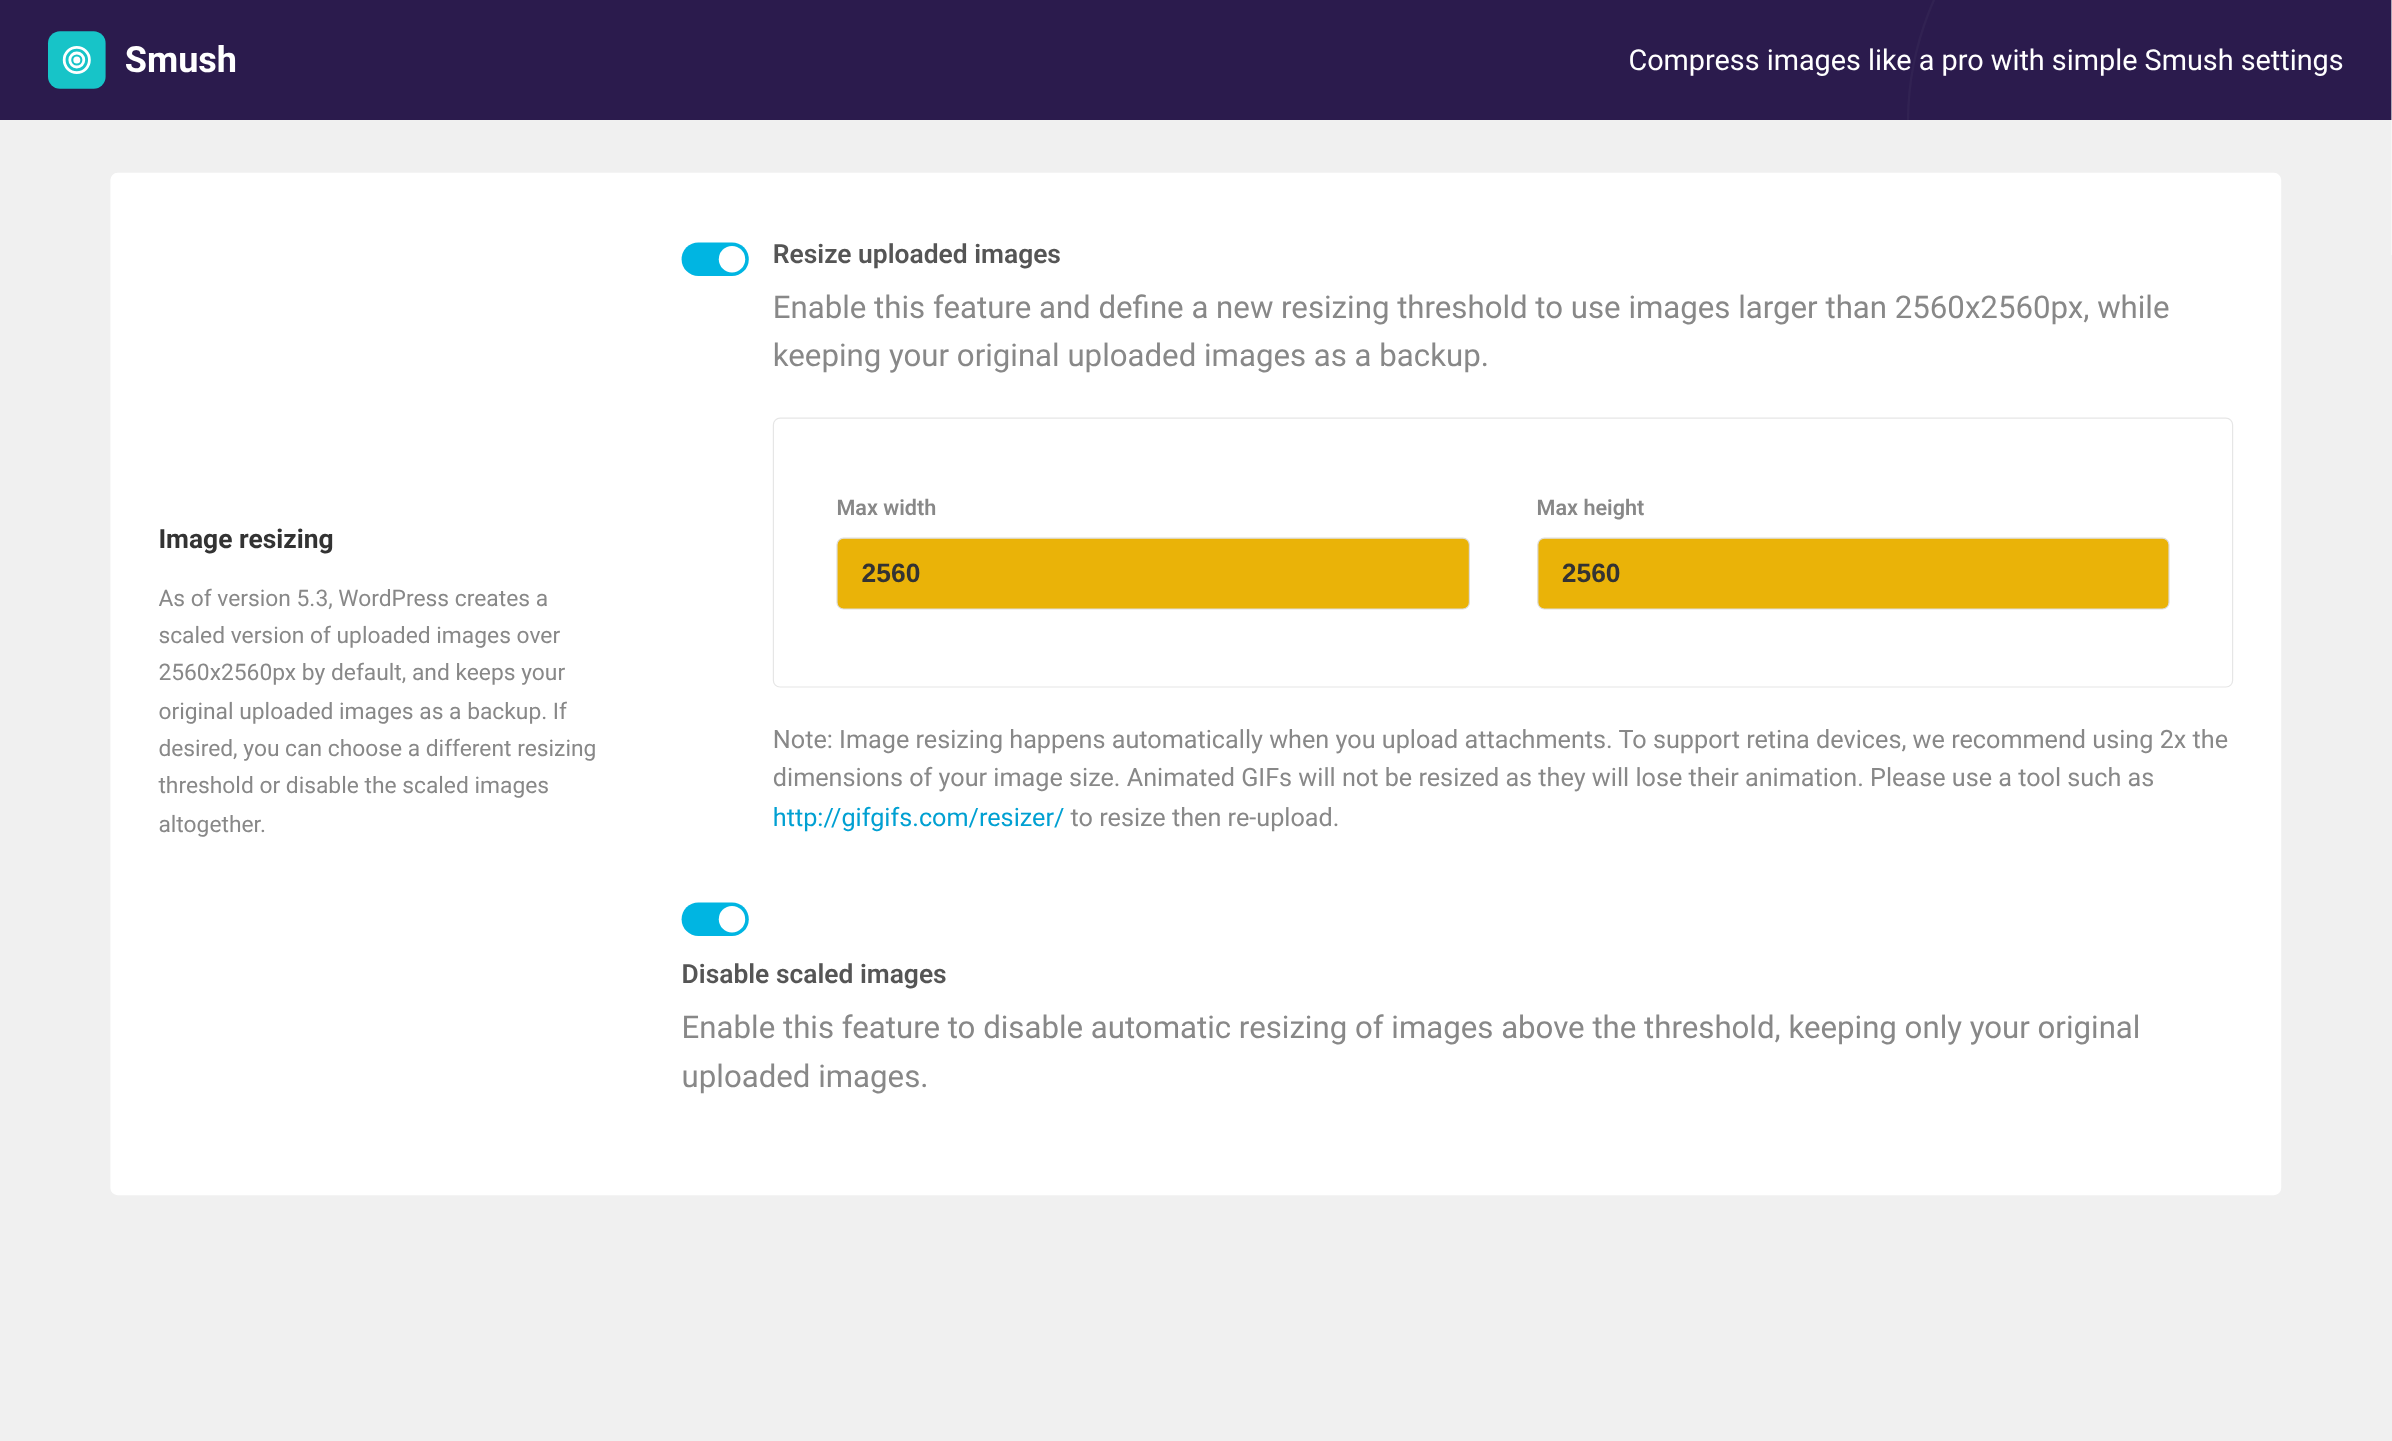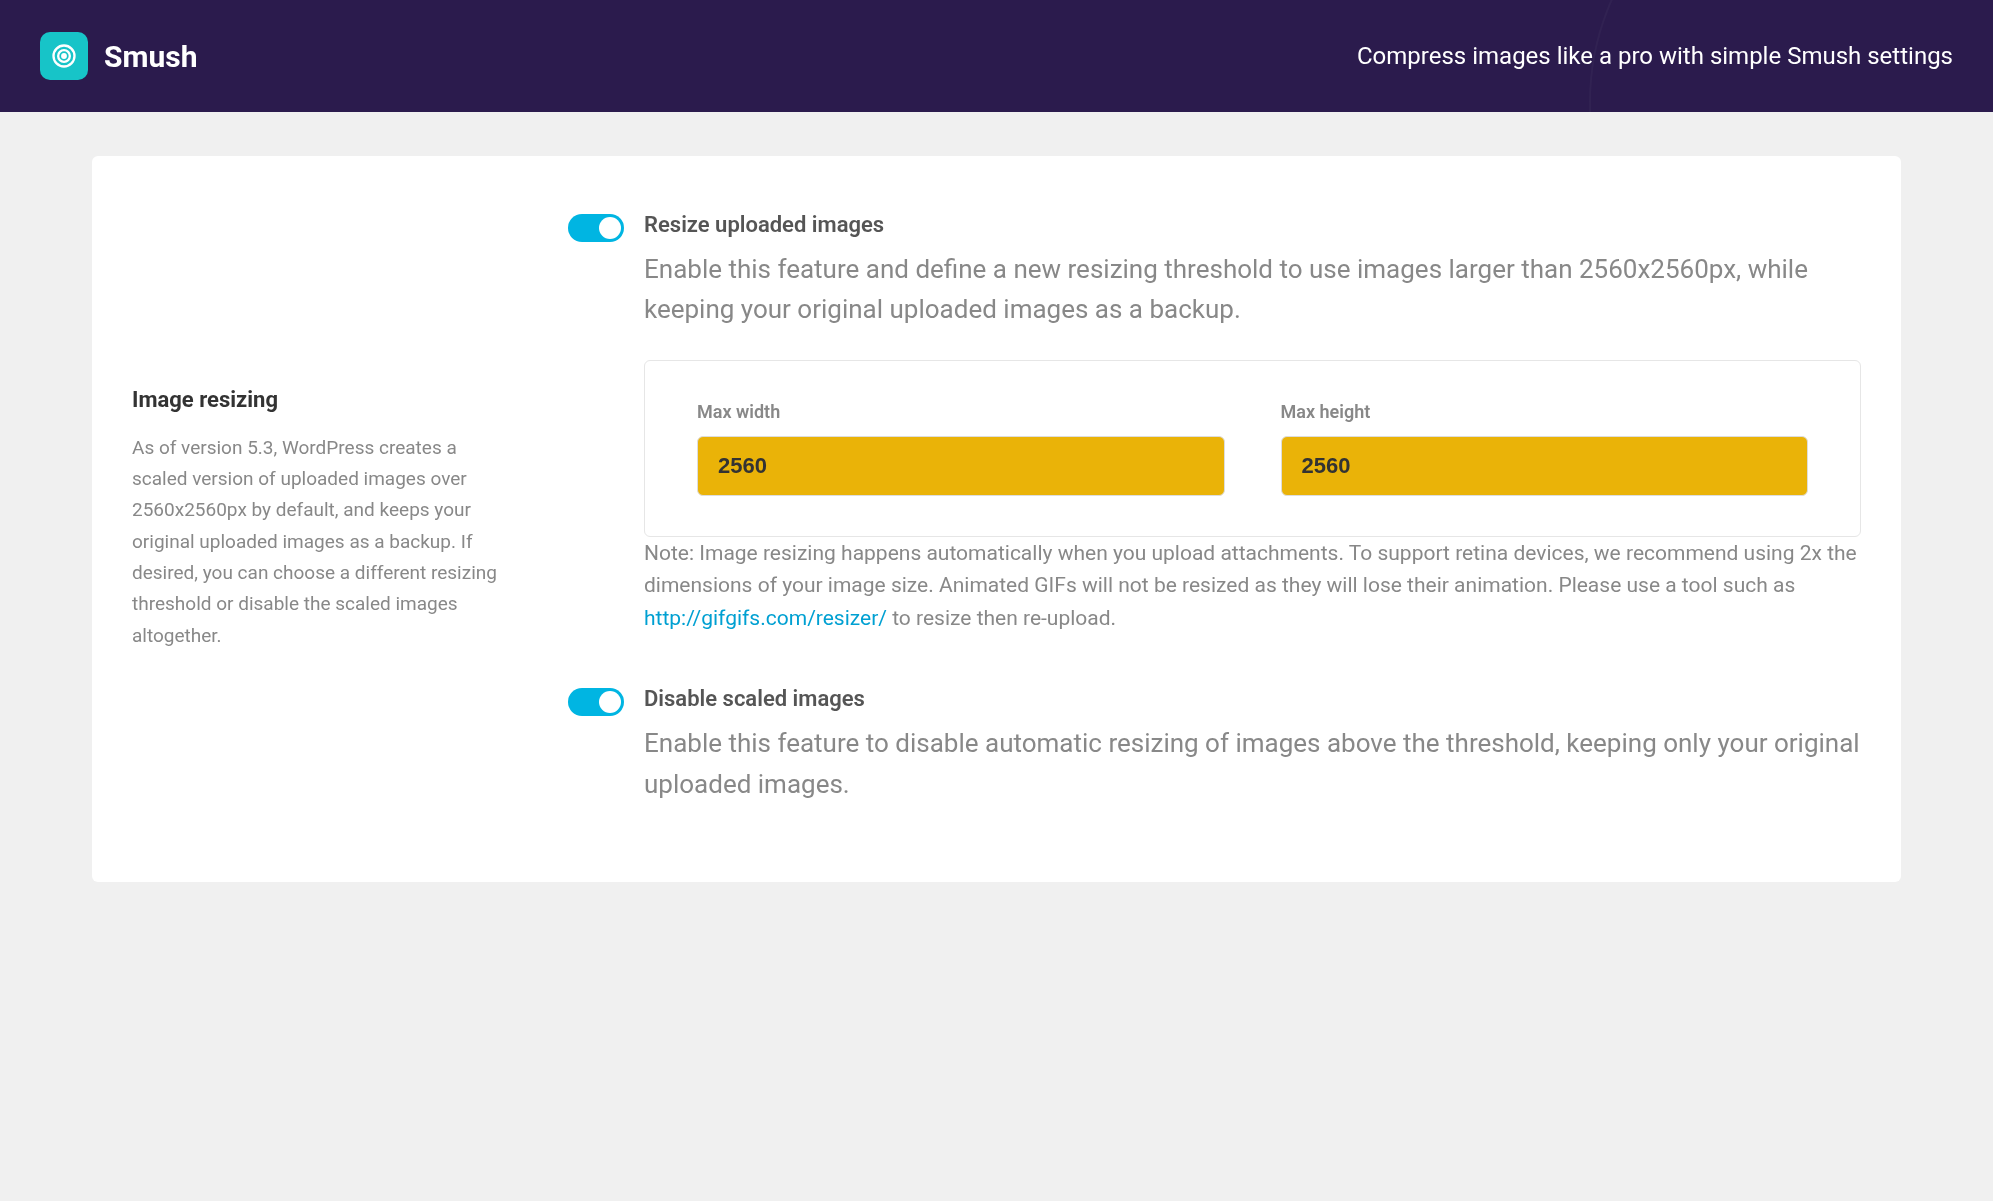--- a/index.html
+++ b/index.html
@@ -9,21 +9,21 @@
   color: #333;
   font-size: 20px;
 }
 .header {
   background: #2b1b4d;
   color: #fff;
   display: flex;
   align-items: center;
   justify-content: space-between;
   padding: 24px 40px;
-  height: 112px;
+  height: 100px;
   position: relative;
   overflow: hidden;
 }
 .header::after {
   content: "";
   position: absolute;
   right: -100px;
   top: -150px;
   width: 500px;
   height: 500px;
@@ -100,22 +100,23 @@
 .setting-desc {
   font-size: 26px;
   line-height: 1.55;
   color: #888;
   margin-bottom: 12px;
 }
 
 .config-box {
   border: 1px solid #e6e6e6;
   border-radius: 6px;
-  padding: 40px 52px;
+  padding: 64px 52px;
   margin-top: 30px;
+  margin-bottom: 28px;
 }
 .fields-row {
   display: flex;
   gap: 56px;
 }
 .field { flex: 1; }
 .field-label {
   font-size: 18px;
   font-weight: 600;
   color: #888;
@@ -139,21 +140,21 @@
 }
 .hint-row strong { font-weight: 700; color: #777; }
 
 .note-text {
   font-size: 21px;
   line-height: 1.55;
   color: #888;
 }
 .note-text a { color: #00a0d2; text-decoration: none; }
 
-.setting-block-2 { margin-top: 52px; }
+.setting-block-2 { margin-top: 52px; flex-direction: column; }
 </style>
 </head>
 <body>
 
 <div class="header">
   <div class="logo-wrap">
     <div class="logo-icon">
       <svg viewBox="0 0 24 24" fill="none" stroke="#fff" stroke-width="2">
         <circle cx="12" cy="12" r="9"></circle>
         <circle cx="12" cy="12" r="5"></circle>

